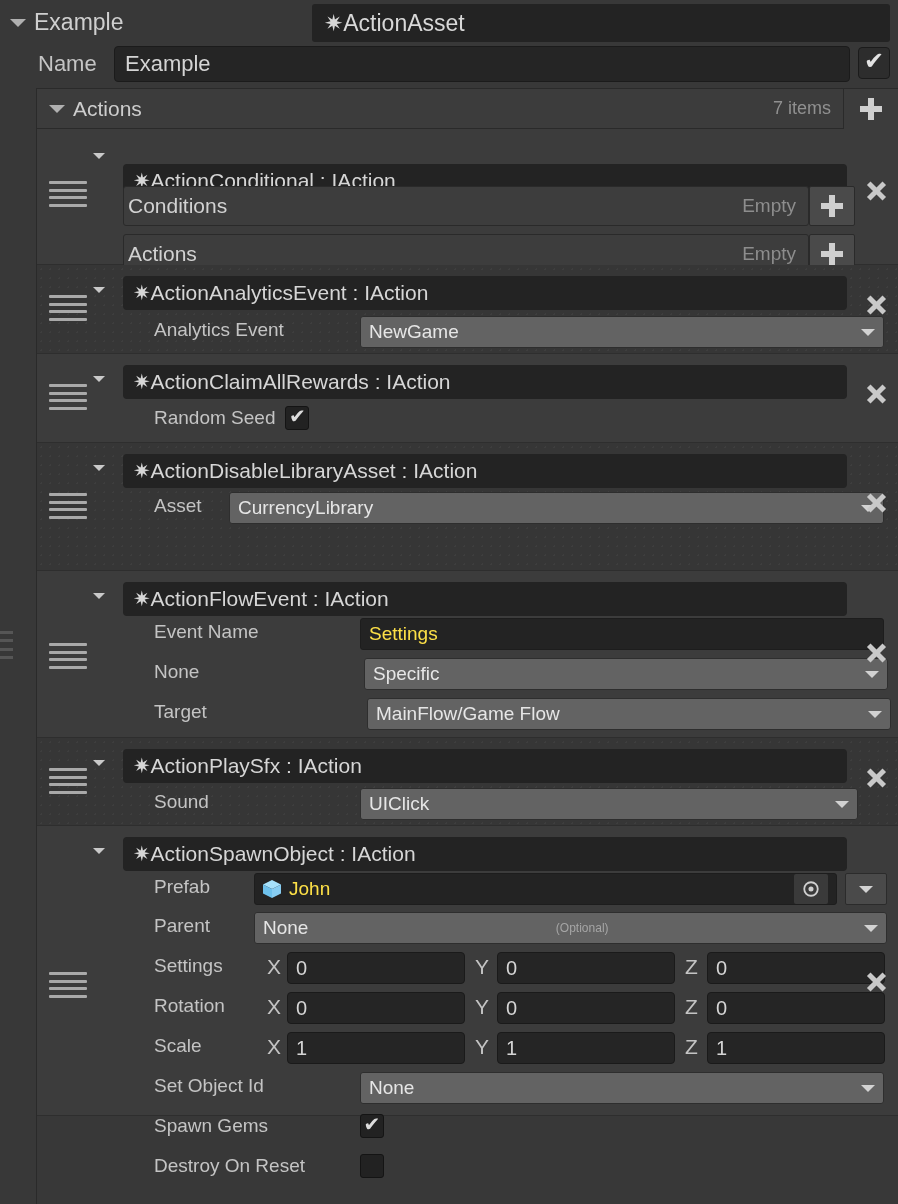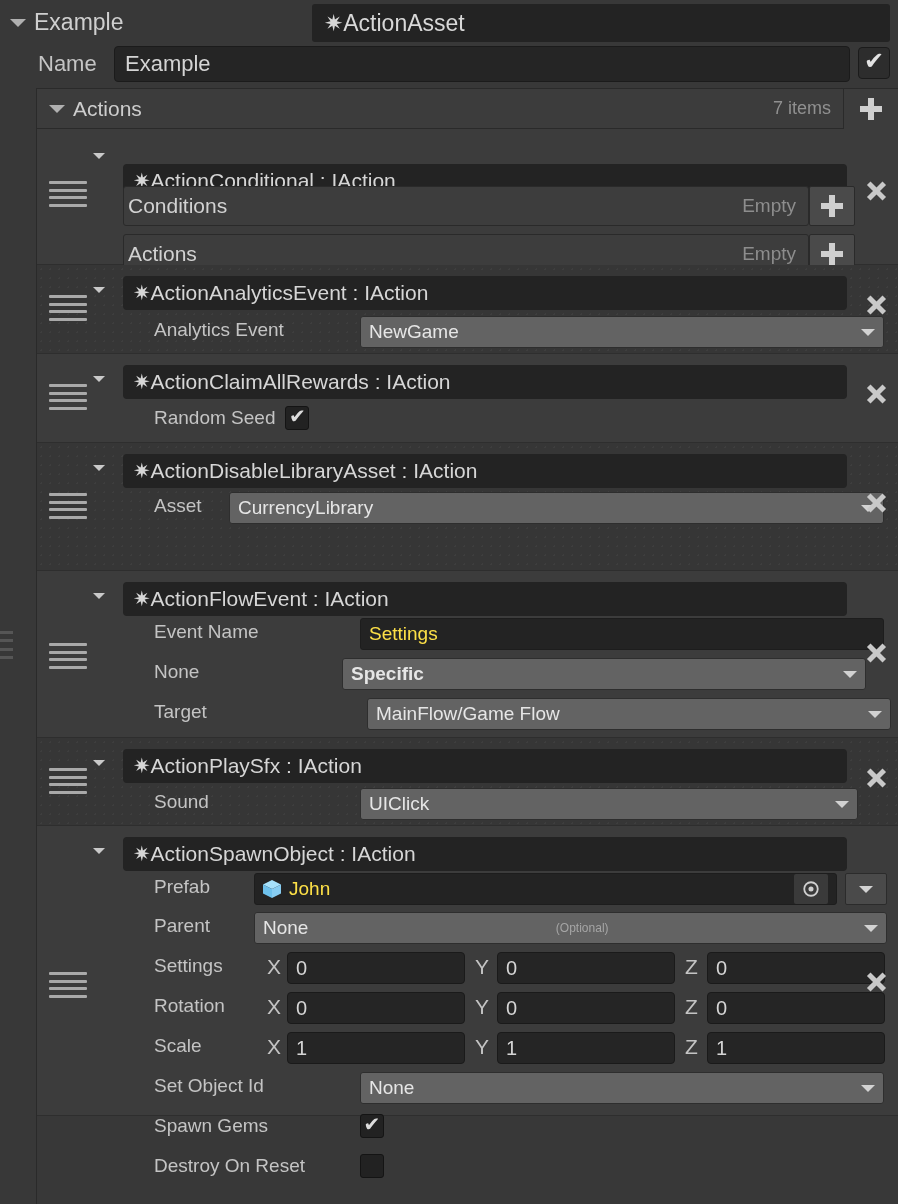--- a/index.html
+++ b/index.html
@@ -302,21 +302,21 @@
       <div class="typebar" style="top:11px;width:724px;">✷ActionFlowEvent : IAction</div>
 
       <div class="frow" style="left:117px;top:50px;">
         <span class="label">Event Name</span>
       </div>
       <div class="darkfield" style="position:absolute;left:323px;top:47px;width:524px;">Settings</div>
 
       <div class="frow" style="left:117px;top:90px;">
         <span class="label">None</span>
       </div>
-      <div class="greyfield" style="position:absolute;left:305px;top:87px;width:524px;font-weight:bold;">
+      <div class="greyfield" style="position:absolute;left:327px;top:87px;width:524px;">
         <span>Specific</span>
         <span class="arrow"></span>
       </div>
 
       <div class="frow" style="left:117px;top:130px;">
         <span class="label">Target</span>
       </div>
       <div class="greyfield" style="position:absolute;left:330px;top:127px;width:524px;">
         <span>MainFlow/Game Flow</span>
         <span class="arrow"></span>

